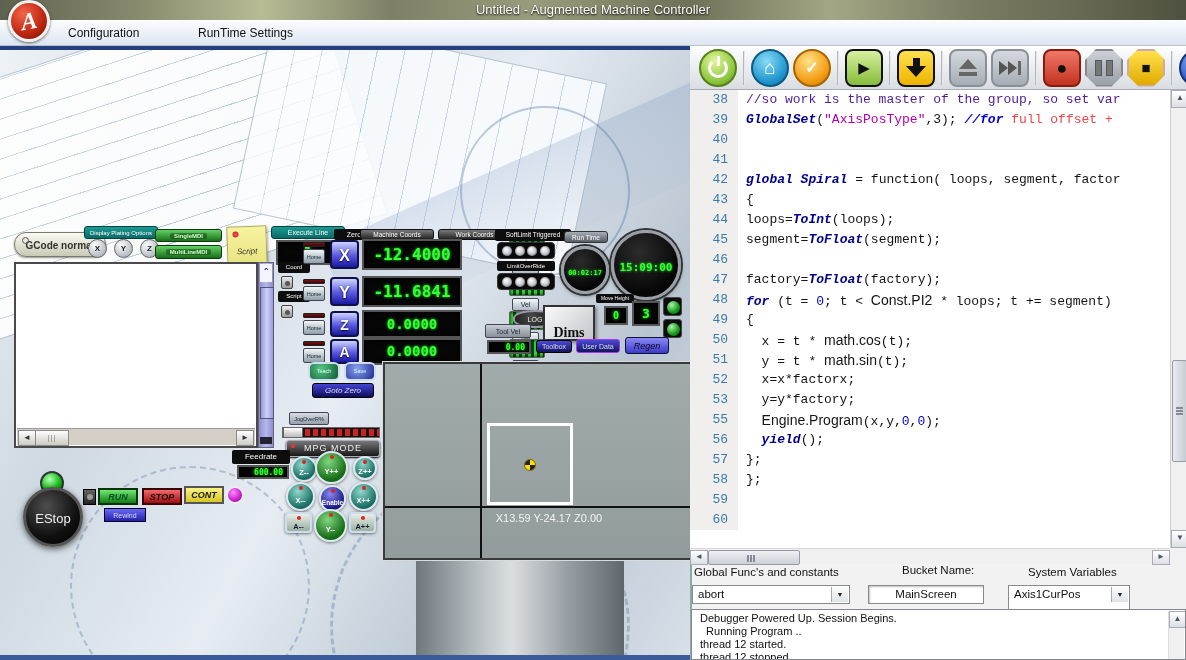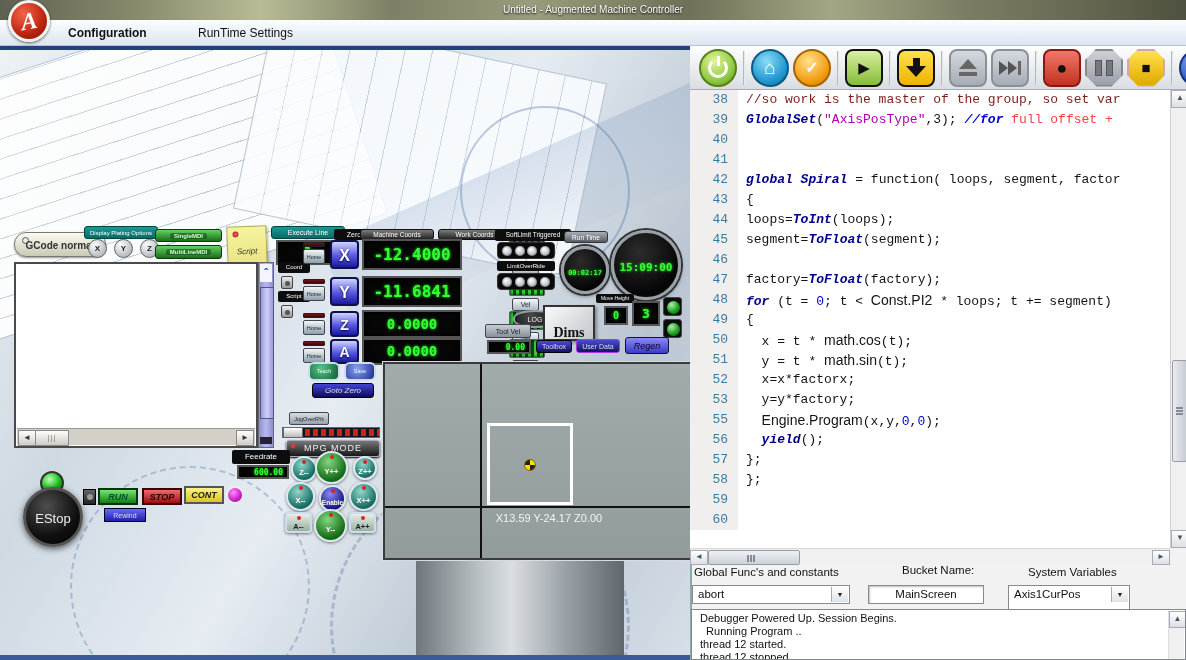--- a/index.html
+++ b/index.html
@@ -3,21 +3,21 @@
 <meta charset="utf-8">
 <style>
   html,body{margin:0;padding:0;}
   body{width:1186px;height:660px;overflow:hidden;font-family:"Liberation Sans",sans-serif;background:#d0d8e0;}
   #root{position:relative;width:1186px;height:660px;overflow:hidden;}
   .abs{position:absolute;box-sizing:border-box;}
 
   
   .titlebar{left:0;top:0;width:1186px;height:20px;
     background:linear-gradient(90deg,#5f6150 0%,#8a8c6e 12%,#b9bb95 22%,#7e8066 33%,#9a9c7c 45%,#6f7158 58%,#a3a584 70%,#7a7c62 82%,#56584646 92%,#4f5140 100%),#6a6c55;
-    color:#fff;font-size:10px;text-align:center;line-height:20px;text-shadow:0 1px 2px #000;}
+    color:#fff;font-size:13px;text-align:center;line-height:20px;text-shadow:0 1px 2px #000;}
   .menubar{left:0;top:20px;width:1186px;height:26px;background:linear-gradient(#fbfdff,#e9eff7 60%,#dde5ef);border-bottom:1px solid #b8c2d0;}
   .menuitem{top:24px;height:18px;line-height:18px;font-size:12px;color:#111;padding:0 6px;}
   .logo{left:8px;top:0px;width:42px;height:42px;border-radius:50%;z-index:50;
     background:radial-gradient(circle at 35% 30%,#f2654a,#c22912 55%,#7e1204 95%);
     border:3px solid #f2f2f2;box-shadow:0 1px 3px rgba(0,0,0,.6);}
   .logo span{position:absolute;left:0;top:5px;width:100%;text-align:center;color:#fff;font-family:"Liberation Serif",serif;
     font-weight:bold;font-style:italic;font-size:24px;transform:rotate(-10deg);}
 
   
   .leftzone{left:0;top:46px;width:690px;height:610px;overflow:hidden;
@@ -163,21 +163,21 @@
   .ptri{width:0;height:0;border-top:7px solid transparent;border-bottom:7px solid transparent;border-left:9px solid #555;}
   .pbarv{width:5px;height:14px;background:#777;margin:0 2px;border:1px solid #556;}
   .sbarv{width:3px;height:14px;background:#666;margin-left:1px;}
   .colflex{display:flex;flex-direction:column;align-items:center;}
   .rowflex{display:flex;align-items:center;}
 
   .editor{left:690px;top:90px;width:496px;height:458px;background:#fff;overflow:hidden;}
   .eline{display:flex;height:20px;align-items:center;font-family:"Liberation Mono",monospace;font-size:13px;white-space:pre;}
   .lnum{width:38px;flex:0 0 auto;text-align:right;padding-right:10px;color:#3a7ba6;background:#f0efee;height:20px;line-height:20px;}
   .lcode{padding-left:8px;height:20px;line-height:20px;}
-  .cg{color:#7f1d1d}.ck{color:#00008B;font-weight:bold;font-style:italic}
+  .cg{color:#4c1d95}.ck{color:#00008B;font-weight:bold;font-style:italic}
   .ckc{color:#0000CD;font-weight:bold;font-style:italic}.cc{color:#ef4444}
   .cs{color:#B000B0}.cp{color:#141414}.cn{color:#0000CD}
   .cm{font-family:"Liberation Sans",sans-serif;font-size:14px;color:#141414}
 
   .evscroll{left:1170px;top:90px;width:16px;height:458px;background:#f0f0f0;border-left:1px solid #d0d0d0;}
   .evscroll .arr{position:absolute;left:0;width:16px;height:16px;background:linear-gradient(#fff,#dcdfe4);border:1px solid #aab;
     font-size:8px;text-align:center;line-height:14px;color:#456;}
   .evscroll .thumb{position:absolute;left:1px;top:270px;width:13px;height:100px;background:linear-gradient(90deg,#e8ebef,#c8cdd4);
     border:1px solid #99a;border-radius:2px;}
   .grip{position:absolute;left:3px;top:46px;width:7px;height:1.5px;background:#889;box-shadow:0 3px 0 #889,0 6px 0 #889;}
@@ -205,21 +205,21 @@
 
 <div id="root">
 
   <div class="abs titlebar">
     <span>Untitled - Augmented Machine Controller</span>
   </div>
   <div class="abs menubar"></div>
   <div class="abs logo">
       <span>A</span>
     </div>
-  <div class="abs menuitem" style="left:62px;font-weight:bold;">Configuration</div>
+  <div class="abs menuitem" style="left:62px;">Configuration</div>
   <div class="abs menuitem" style="left:192px;">RunTime Settings</div>
 
   <div class="abs leftzone">
     <div class="abs bgsheet1"></div>
     <div class="abs bgsheet2"></div>
     <div class="abs bgband"></div>
     <div class="abs bgcirc1"></div>
     <div class="abs bgcirc2"></div>
     <div class="abs bgcirc3"></div>
     <div class="abs bgcyl"></div>

